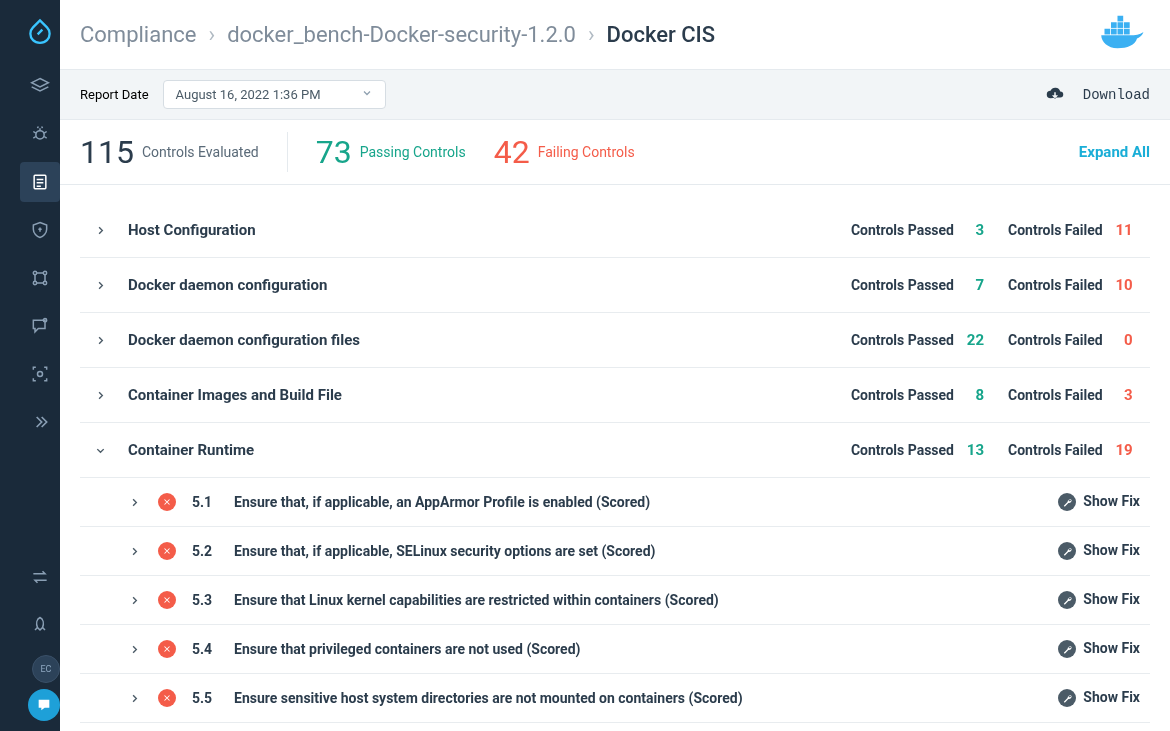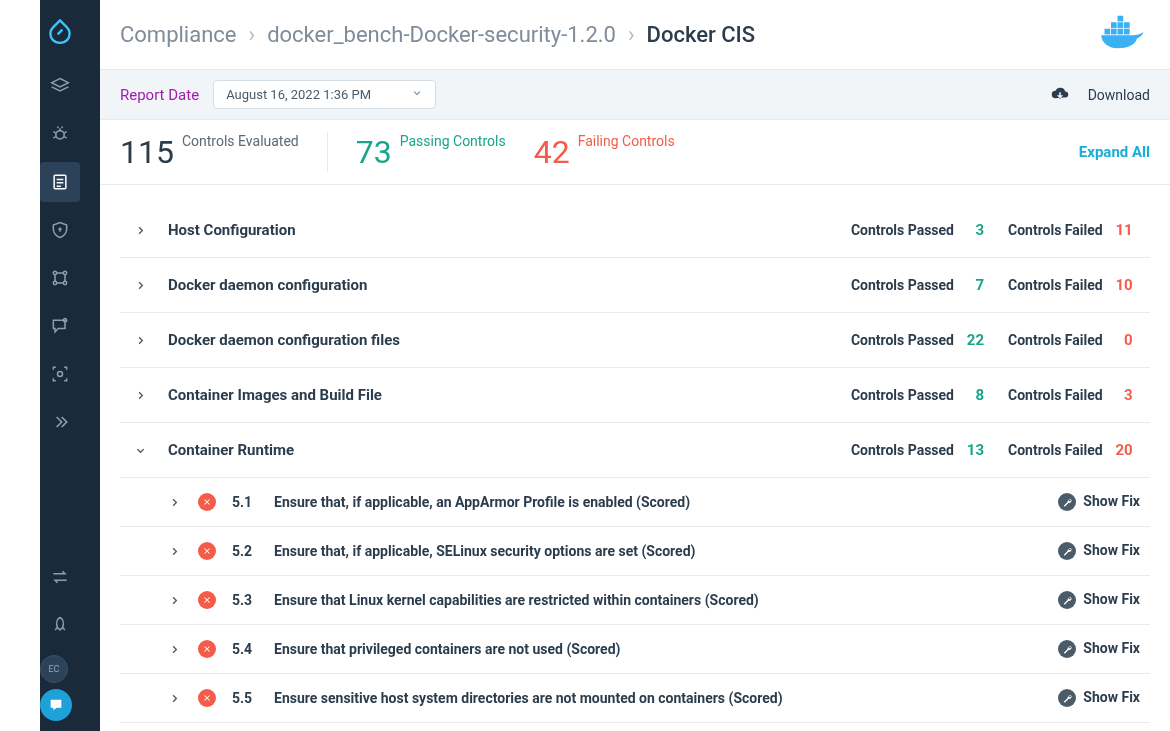--- a/index.html
+++ b/index.html
@@ -1,44 +1,44 @@
 <!DOCTYPE html>
 <html><head>
 <meta charset="utf-8">
 <style>
 * { margin: 0; padding: 0; box-sizing: border-box; }
 body { font-family: -apple-system, BlinkMacSystemFont, "Segoe UI", Roboto, sans-serif; background: #fff; color: #2c3e50; overflow: hidden; }
 .app { display: flex; height: 731px; width: 1170px; }
-.sidebar { width: 60px; background: #1a2a3a; display: flex; flex-direction: column; align-items: flex-start; padding-top: 8px; margin-left: 40px; }
+.sidebar { width: 60px; background: #1a2a3a; display: flex; flex-direction: column; align-items: flex-end; padding-top: 8px; }
 .sidebar-icon { width: 40px; height: 40px; display: flex; align-items: center; justify-content: center; margin: 4px 0; border-radius: 4px; cursor: pointer; color: #8a9fb4; }
 .sidebar-icon.active { background: #2c4259; color: #fff; }
 .sidebar-icon svg { width: 20px; height: 20px; }
 .sidebar-logo { color: #3ac5ff; margin-bottom: 10px; }
 .sidebar-logo svg { width: 28px; height: 28px; }
 .sidebar-spacer { flex: 1; }
 .sidebar-avatar { width: 28px; height: 28px; border-radius: 50%; background: #2c4259; color: #8fa8c0; font-size: 9px; display: flex; align-items: center; justify-content: center; margin: 6px 0; border: 1px solid #3a5068; }
 .sidebar-chat { width: 32px; height: 32px; border-radius: 50%; background: #1ea0d8; display: flex; align-items: center; justify-content: center; margin-bottom: 10px; }
 .sidebar-chat svg { width: 16px; height: 16px; fill: #fff; }
 
 .main { flex: 1; display: flex; flex-direction: column; overflow: hidden; }
 .breadcrumb { display: flex; align-items: center; padding: 14px 20px; gap: 12px; font-size: 22px; }
 .breadcrumb-link { color: #7f8c9a; cursor: pointer; }
 .breadcrumb-sep { color: #b0bac3; }
 .breadcrumb-current { color: #2b3c4c; font-weight: 500; }
 .breadcrumb .docker-logo { margin-left: auto; color: #3bb0f2; }
 .docker-logo svg { width: 52px; height: 36px; }
 
 .toolbar { display: flex; align-items: center; background: #f2f5f7; padding: 10px 20px; gap: 14px; border-top: 1px solid #e5eaee; border-bottom: 1px solid #e5eaee; }
-.toolbar-label { color: #a21caf; font-size: 15px; }
+.toolbar-label { color: #000000; font-size: 13px; }
 .date-select { display: flex; align-items: flex-end; background: #fff; border: 1px solid #d6dde3; border-radius: 4px; padding: 6px 12px; font-size: 13px; color: #4b5b67; cursor: pointer; gap: 40px; }
 .date-select .chev { color: #8fa0b0; }
-.download { margin-left: auto; display: flex; align-items: center; gap: 19px; color: #2b3c4c; font-size: 14px; cursor: pointer; }
+.download { margin-left: auto; display: flex; align-items: center; gap: 19px; color: #2b3c4c; font-size: 14px; cursor: pointer; font-family: Liberation Mono, monospace; }
 
 .summary { display: flex; align-items: center; padding: 12px 20px; gap: 28px; border-bottom: 1px solid #e5eaee; }
-.summary-group { display: flex; align-items: flex-start; gap: 8px; }
+.summary-group { display: flex; align-items: center; gap: 8px; }
 .summary-big { font-size: 32px; font-weight: 400; color: #2b3c4c; }
 .summary-big.pass { color: #17a58b; }
 .summary-big.fail { color: #f45c49; }
 .summary-label { color: #5a6a78; font-size: 14px; }
 .summary-label.pass { color: #17a58b; }
 .summary-label.fail { color: #f45c49; }
 .summary-divider { width: 1px; height: 40px; background: #e5eaee; }
 .expand-all { margin-left: auto; color: #1aaed7; font-size: 15px; cursor: pointer; font-weight: bold; }
 
 .content { flex: 1; overflow-y: auto; padding: 18px 20px 0; font-weight: bold; }
@@ -271,21 +271,21 @@
               <path d="M5 9 L12 16 L19 9"></path>
             </svg>
           </span>
           <span class="section-title">Container Runtime</span>
           <span class="ctrl-chip">
             <span>Controls Passed</span>
             <span class="num-pass">13</span>
           </span>
           <span class="ctrl-chip">
             <span>Controls Failed</span>
-            <span class="num-fail">20</span>
+            <span class="num-fail">19</span>
           </span>
         </div>
         <div class="checks">
           <div class="check-row">
             <span class="chevron">
               <svg width="11" height="11" viewBox="0 0 24 24" fill="none" stroke="currentColor" stroke-width="3">
                 <path d="M9 5 L16 12 L9 19"></path>
               </svg>
             </span>
             <span class="status-icon">

